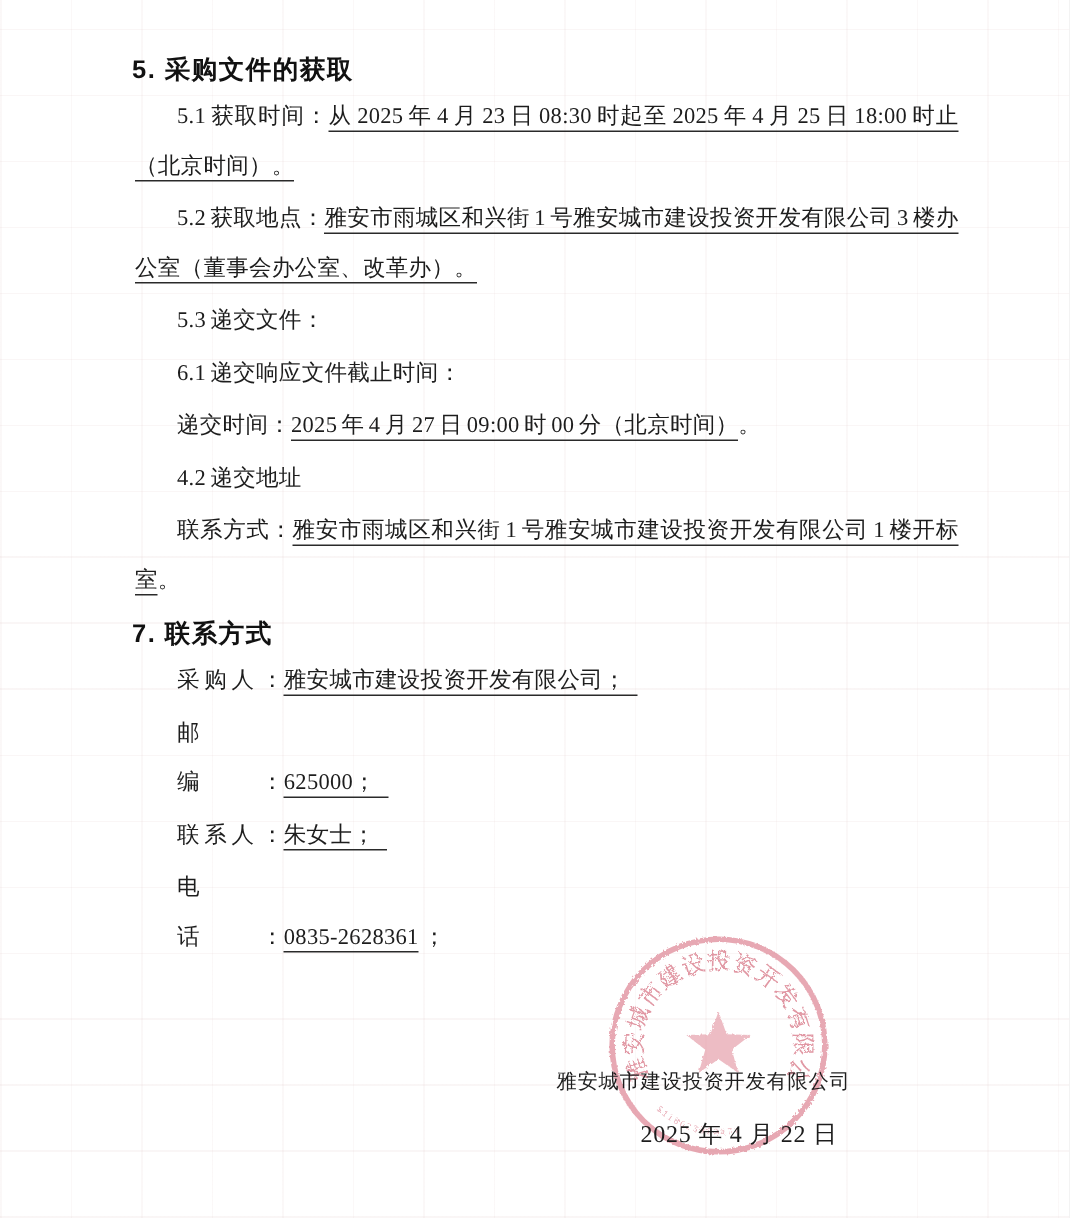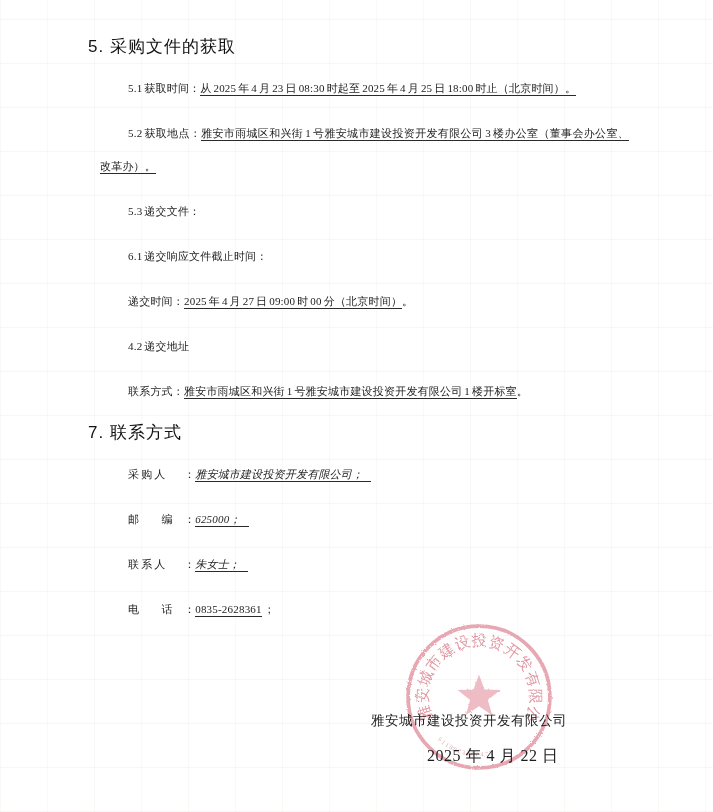--- a/index.html
+++ b/index.html
@@ -25,39 +25,39 @@
   }
   .content {
     position: relative;
     padding: 28px 72px 0 88px;
     z-index: 2;
   }
   h2.sec {
     font-family: "Liberation Sans", "DejaVu Sans", sans-serif;
     font-size: 17px;
     line-height: 26px;
-    font-weight: 400;
+    font-weight: 700;
     letter-spacing: 1px;
     margin: 6px 0 0 0;
     color: #111;
   }
   p.line {
-    margin: 12px;
-    font-size: 11px;
+    margin: 2px;
+    font-size: 15px;
     line-height: 33px;
     letter-spacing: 0.2px;
     word-spacing: -1px;
     text-align: justify;
   }
   p.ind { text-indent: 28px; }
   .u {
     border-bottom: 1px solid #2a2a2a;
     padding-bottom: 1px;
   }
-  .u.tail { padding-right: 8px; font-style: italic; }
+  .u.tail { padding-right: 8px; }
   .clabel {
     display: inline-block;
     width: 56px;
     text-indent: 0;
   }
   .sign-company {
     position: absolute;
     left: 371px;
     top: 712px;
     font-size: 13.5px;

